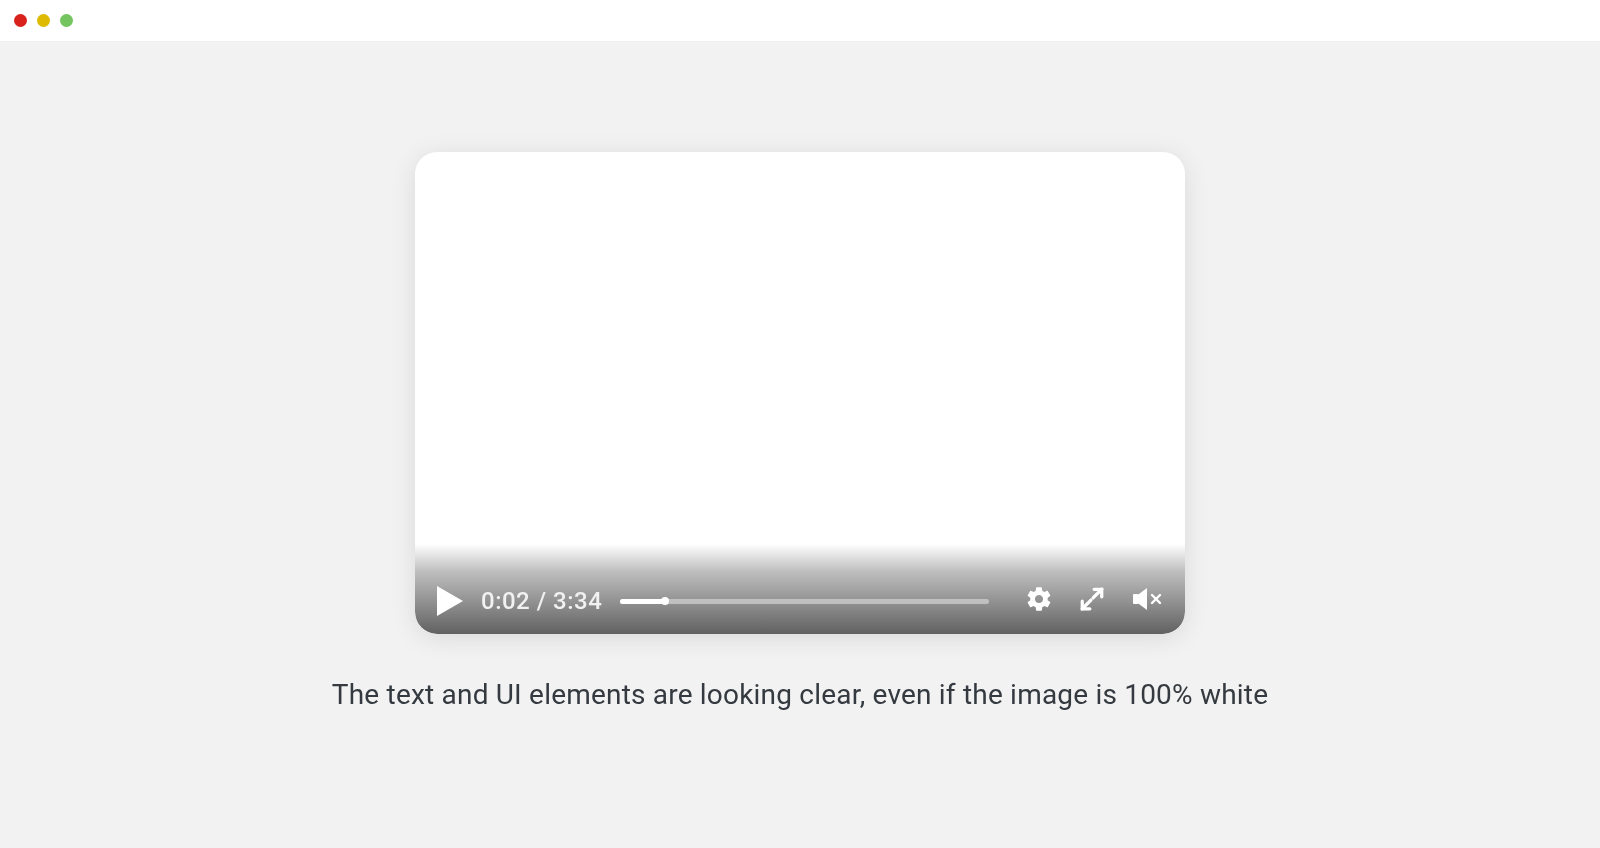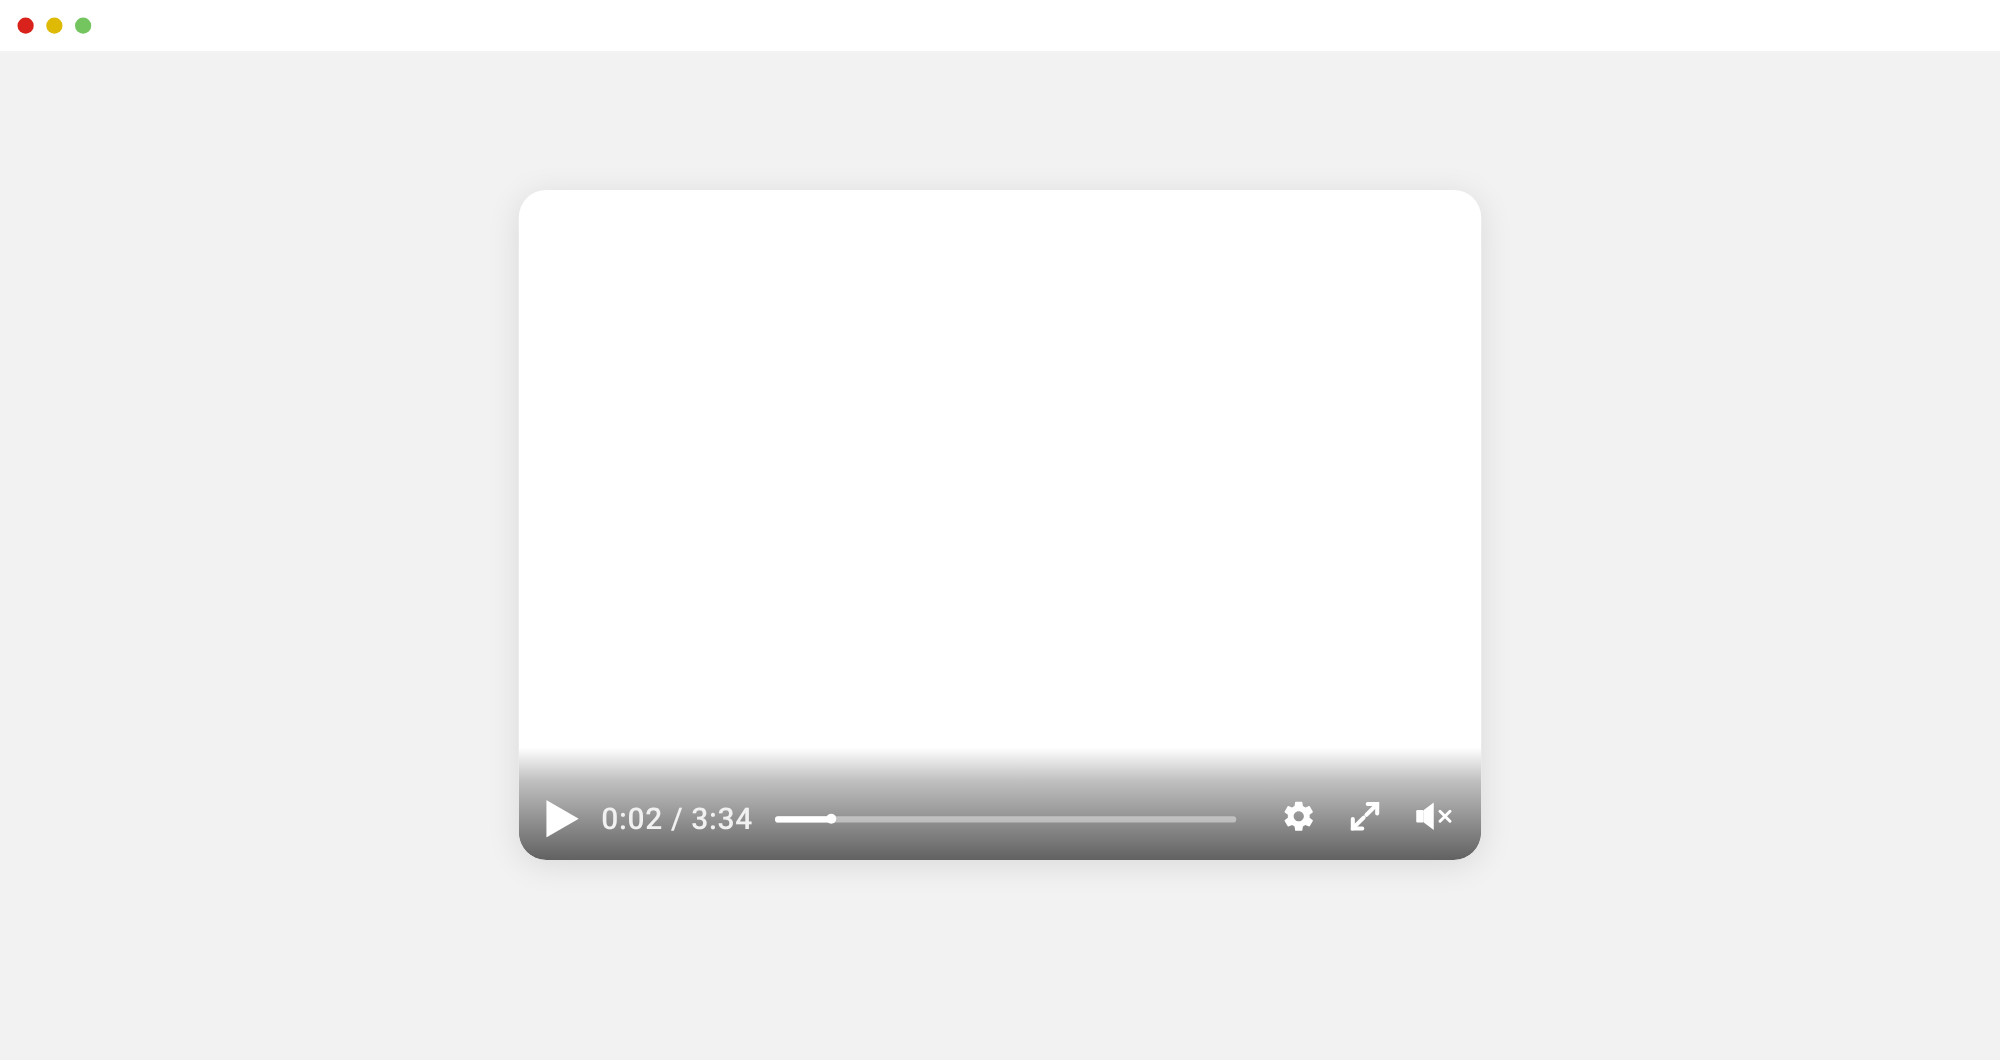--- a/index.html
+++ b/index.html
@@ -33,21 +33,21 @@
 
     .content {
       display: flex;
       flex-direction: column;
       align-items: center;
       padding-top: 110px;
     }
 
     .video-card {
       width: 770px;
-      height: 536px;
+      height: 482px;
       background: #ffffff;
       border-radius: 22px;
       box-shadow: 0 4px 26px rgba(0,0,0,0.10);
       position: relative;
       overflow: hidden;
     }
 
     .controls-gradient {
       position: absolute;
       left: 0; right: 0; bottom: 0;
@@ -177,14 +177,15 @@
               <line x1="29" y1="10" x2="21" y2="18" stroke="#ffffff" stroke-width="2.4" stroke-linecap="round"></line>
             </svg>
           </div>
 
         </div>
 
       </div>
     </div>
   </div>
 
+  <div class="caption">The text and UI elements are looking clear, even if the image is 100% white</div>
 
 </div>
 
 </body></html>

